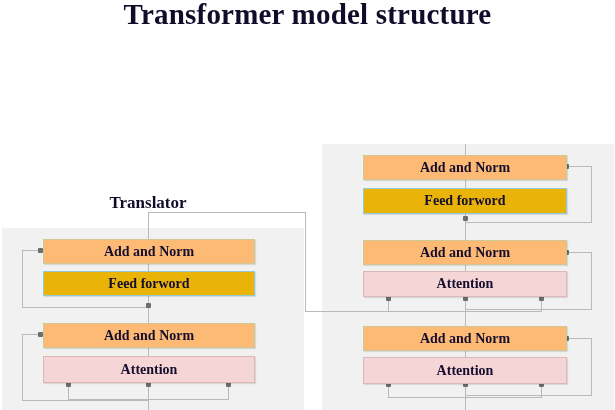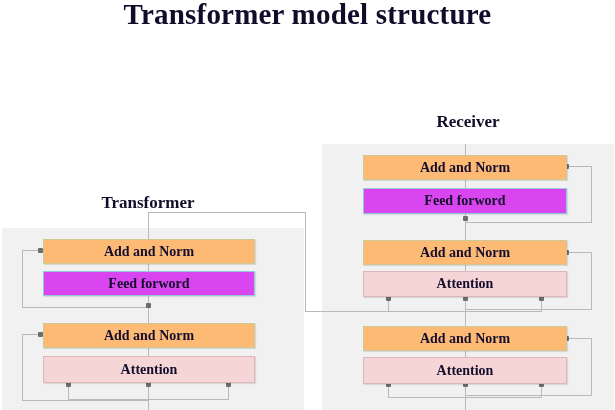--- a/index.html
+++ b/index.html
@@ -54,21 +54,21 @@
     align-items:center;
     justify-content:center;
     font-size:14px;
     font-weight:bold;
     color:#140d2e;
     font-family:"Liberation Serif", serif;
     white-space:nowrap;
     box-shadow:1px 1px 1px rgba(0,0,0,.10);
   }
   .yellow{background:#fdba74;border-color:#cdc894;}
-  .cyan  {background:#d946ef;border-color:#8fcbda;}
+  .cyan  {background:#eab308;border-color:#8fcbda;}
   .pink  {background:#f5d5d6;border-color:#ddb6b8;}
 
   
   .wire{position:absolute;background:#b9b9b9;}
   .wh{height:1px;}
   .wv{width:1px;}
   .arrow{
     position:absolute;
     width:5px;height:5px;
     background:#6d6d6d;
@@ -78,22 +78,21 @@
 </head>
 <body>
 
 <div id="stage">
 
   <div class="title">Transformer model structure</div>
 
   <div class="panel" id="panel-translator"></div>
   <div class="panel" id="panel-receiver"></div>
 
-  <div class="caption" id="cap-translator">Transformer</div>
-  <div class="caption" id="cap-receiver">Receiver</div>
+  <div class="caption" id="cap-translator">Translator</div>
 
   <div class="wire wv" style="left:148px;top:212px;height:36px;"></div>
   <div class="wire wh" style="left:148px;top:212px;width:157px;"></div>
   <div class="wire wv" style="left:305px;top:212px;height:99px;"></div>
   <div class="wire wh" style="left:305px;top:311px;width:98px;"></div>
 
   <div class="wire wv" style="left:148px;top:248px;height:112px;"></div>
   <div class="wire wv" style="left:148px;top:380px;height:30px;"></div>
 
   <div class="wire wv" style="left:22px;top:250px;height:57px;"></div>

